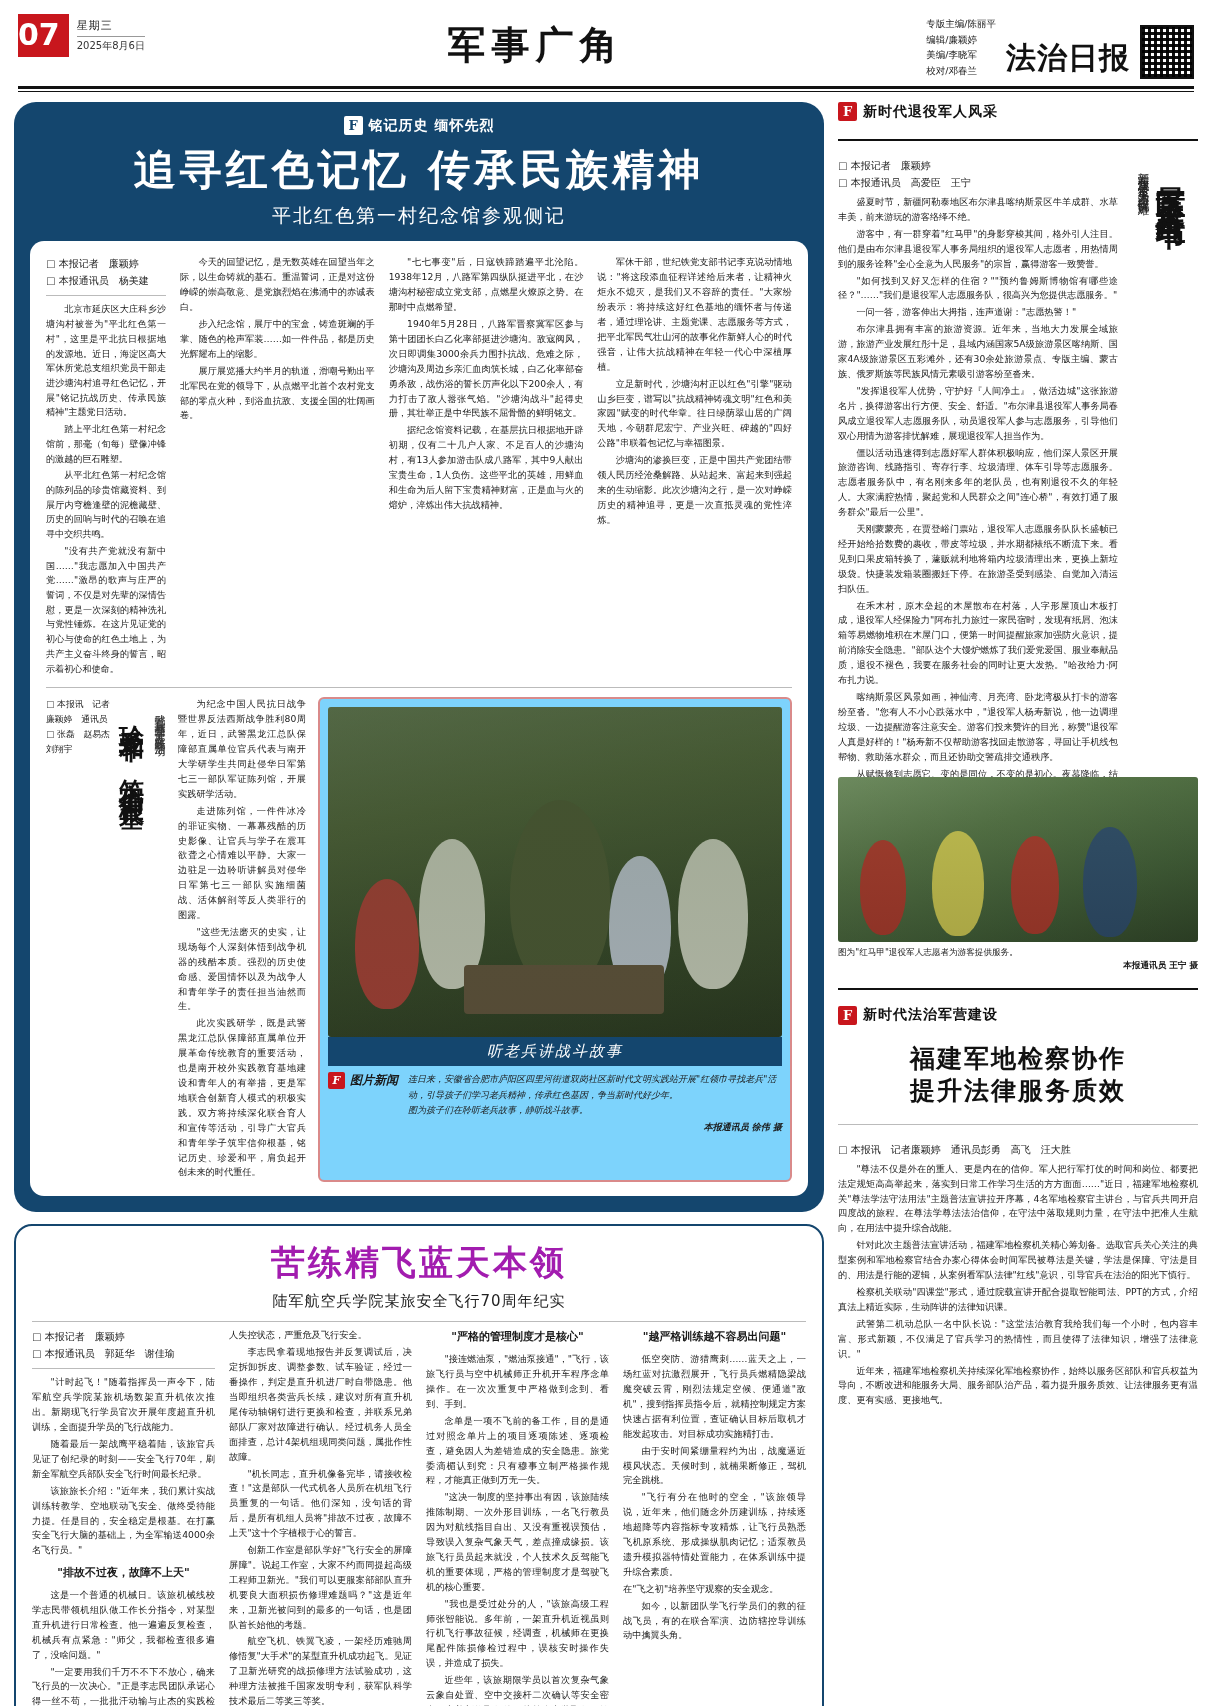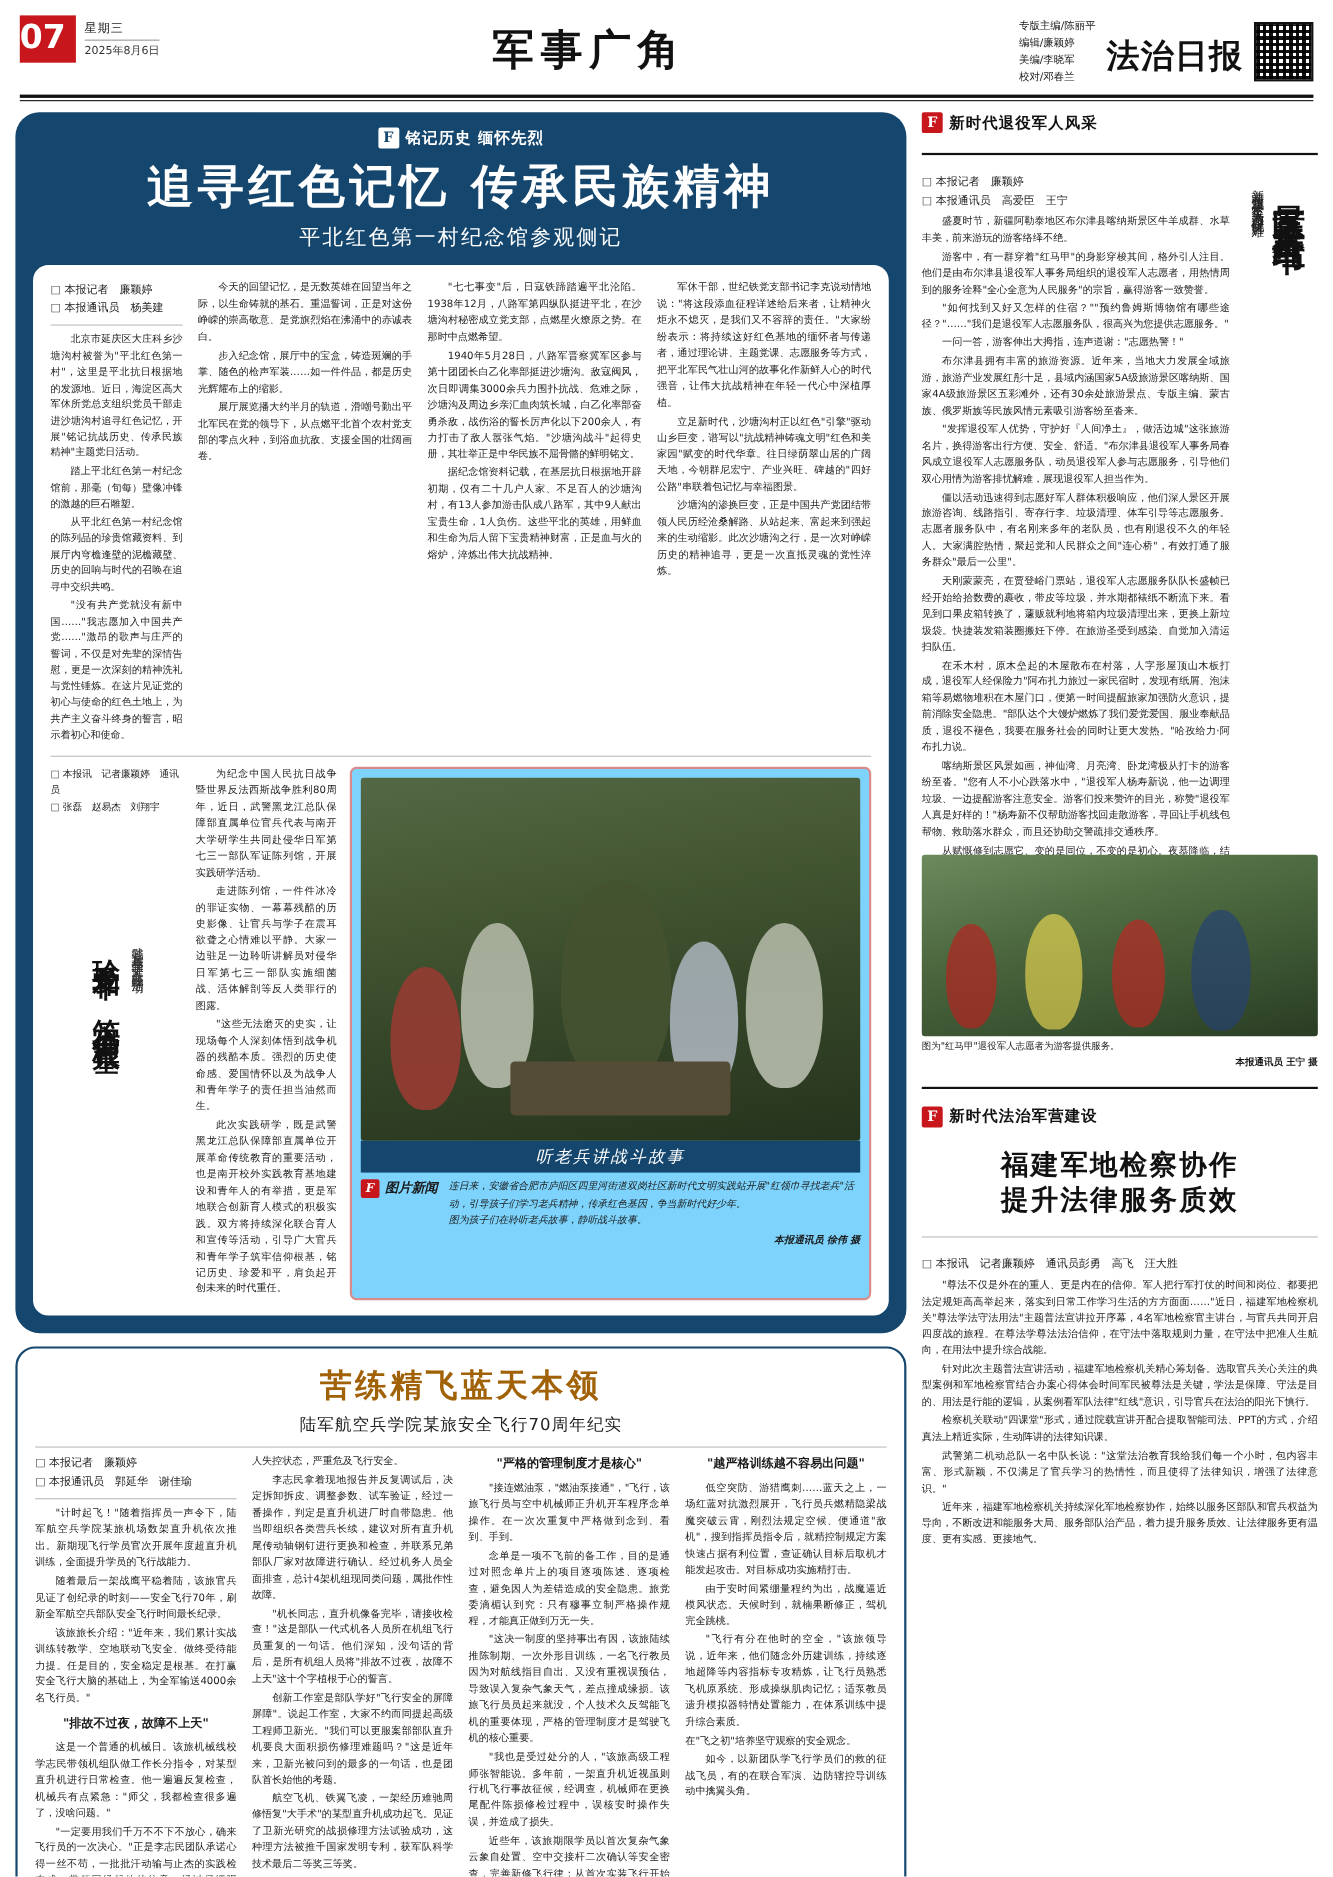--- a/index.html
+++ b/index.html
@@ -25,21 +25,21 @@
     font-size: 30px; line-height: 1; padding: 6px 9px 7px 0;
     font-family: "DejaVu Sans", sans-serif;
   }
   .mh-date { padding-top: 4px; }
   .mh-weekday { font-size: 11px; color: #222; letter-spacing: 1px; }
   .mh-date-line { font-size: 10px; color: #333; margin-top: 3px; border-top: 1px solid #999; padding-top: 2px;}
   .mh-center {
     flex: 1; text-align: center; padding-top: 6px;
   }
   .mh-title { font-size: 38px; font-weight: bold; letter-spacing: 6px; color: #111; font-family: "DejaVu Sans", sans-serif;}
-  .mh-right { display: flex; align-items: center; gap: 10px; padding-top: 2px;}
+  .mh-right { display: flex; align-items: flex-end; gap: 10px; padding-top: 2px;}
   .mh-credits { font-size: 9.5px; line-height: 1.65; color: #222; text-align: left; }
   .mh-brand {
     font-size: 30px; font-weight: bold; letter-spacing: 1px; color: #111;
     padding-top: 8px;
   }
   .qr {
     width: 54px; height: 54px; background:
       repeating-linear-gradient(0deg, #111 0 3px, #fff 3px 6px),
       repeating-linear-gradient(90deg, #111 0 3px, #fff 3px 6px);
     background-blend-mode: multiply;
@@ -116,21 +116,21 @@
   .vsub {
     writing-mode: vertical-rl; text-orientation: upright;
     font-size: 11px; letter-spacing: 2px; color: #333;
   }
 
   
   .panel-outline {
     border: 2px solid #14466e; border-radius: 18px; padding: 14px 16px;
     background: #fff;
   }
-  .headline2 { text-align:center; font-size: 29px; font-weight: bold; letter-spacing: 3px; color:#a16207; }
+  .headline2 { text-align:center; font-size: 34px; font-weight: bold; letter-spacing: 3px; color:#a21caf; }
   .headline2-sub { text-align:center; font-size: 15px; letter-spacing: 1px; color:#222; margin-top: 6px; margin-bottom: 10px;}
 
   
   .rtag { margin-bottom: 8px; }
   .r-headline-v {
     writing-mode: vertical-rl; text-orientation: upright;
     font-size: 30px; font-weight: bold; letter-spacing: 4px; color: #111; line-height:1.2;
   }
   .r-sub-v {
     writing-mode: vertical-rl; text-orientation: upright;
@@ -230,21 +230,21 @@
                 <p>立足新时代，沙塘沟村正以红色"引擎"驱动山乡巨变，谱写以"抗战精神铸魂文明"红色和美家园"赋变的时代华章。往日绿荫翠山居的广阔天地，今朝群尼宏宁、产业兴旺、碑越的"四好公路"串联着包记忆与幸福图景。</p>
                 <p>沙塘沟的渗换巨变，正是中国共产党团结带领人民历经沧桑解路、从站起来、富起来到强起来的生动缩影。此次沙塘沟之行，是一次对峥嵘历史的精神追寻，更是一次直抵灵魂的党性淬炼。</p>
               </div>
             </div>
           </div>
 
           <div class="hr-thin" style="margin:9px 0;"></div>
 
           <div style="display:flex; gap:12px;">
 
-            <div style="width:120px; flex:none; display:flex; flex-direction:column;justify-content:space-between;">
+            <div style="width:120px; flex:none; display:flex; flex-direction:row;">
               <div class="byline" style="font-size:8.8px;">
                 <div style="text-indent:0">本报讯　记者廉颖婷　通讯员</div>
                 <div style="text-indent:0">张磊　赵易杰　刘翔宇</div>
               </div>
               <div style="display:flex; justify-content:center; gap:4px; margin-top:8px; height:330px;">
                 <div class="vtitle">珍爱和平 筑牢信仰根基</div>
                 <div class="vsub">武警官兵与南开学子开展实践研学活动</div>
               </div>
             </div>
 

